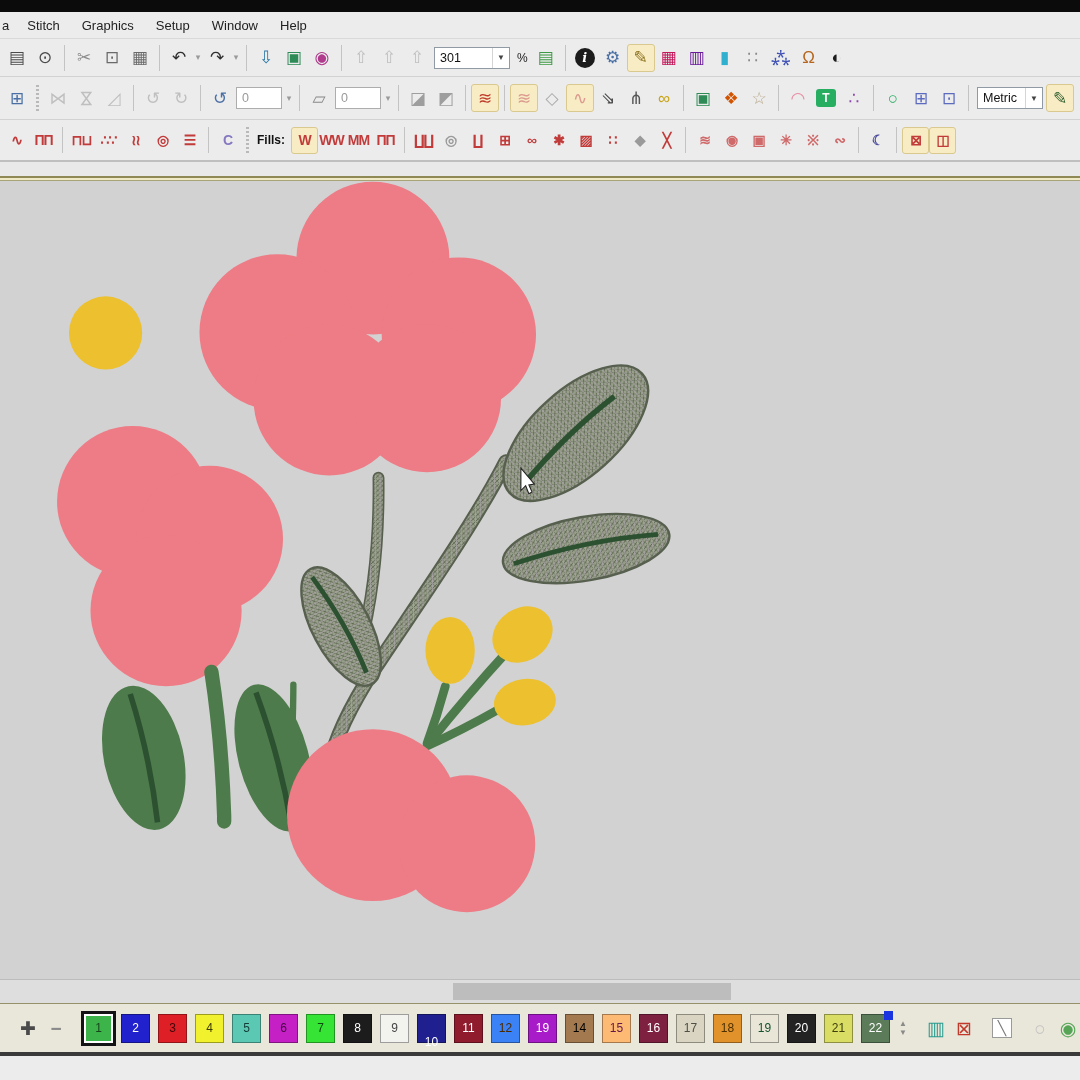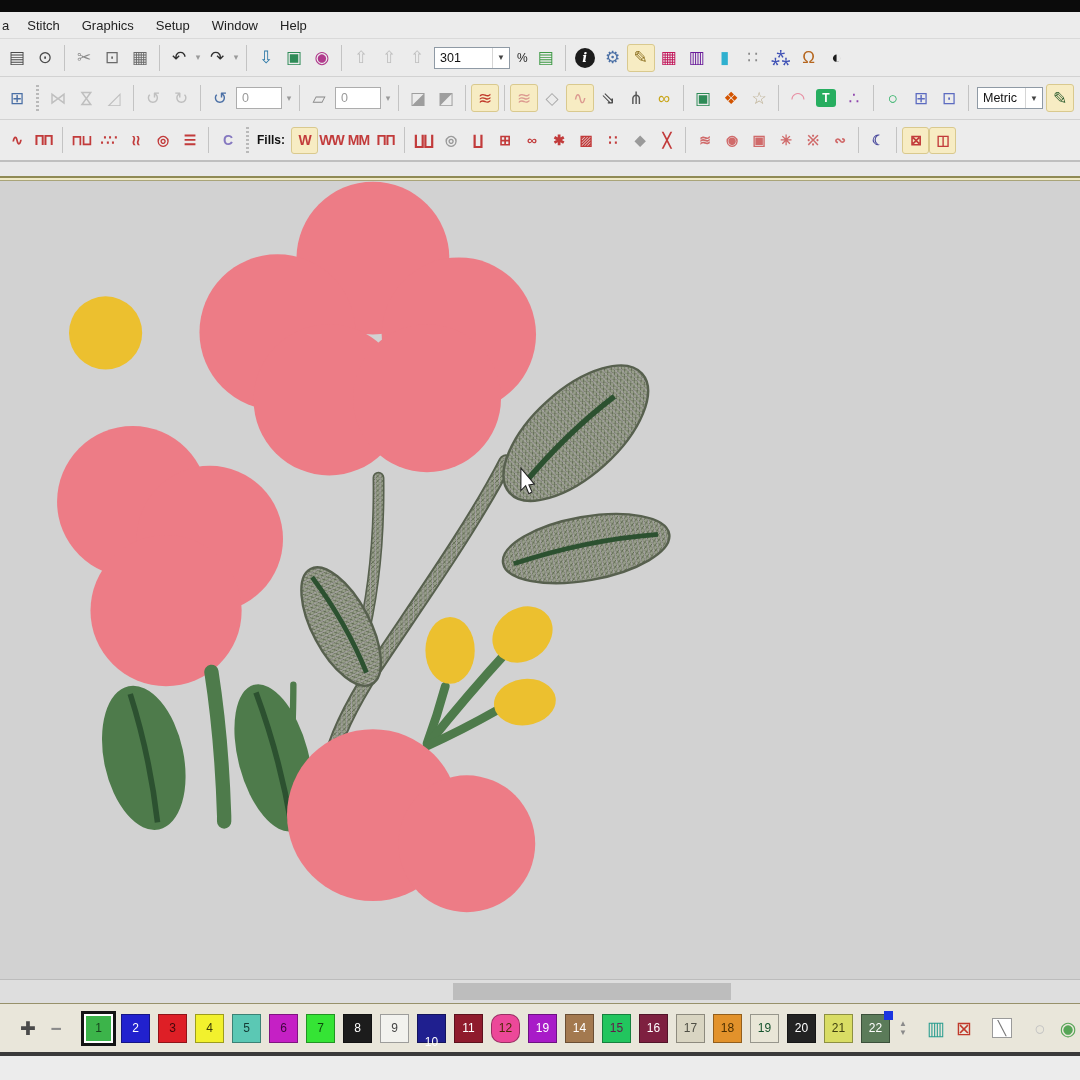--- a/index.html
+++ b/index.html
@@ -511,30 +511,30 @@
       </div>
       <div class="swatch" data-interactable="true" style="background: rgb(242, 242, 238);">
         <span data-interactable="false" style="color: rgb(68, 68, 68);">9</span>
       </div>
       <div class="swatch" data-interactable="true" style="background: rgb(31, 31, 143);">
         <span data-interactable="false" style="color: rgb(255, 255, 255); margin-top: 28px;">10</span>
       </div>
       <div class="swatch" data-interactable="true" style="background: rgb(143, 27, 44);">
         <span data-interactable="false" style="color: rgb(255, 255, 255);">11</span>
       </div>
-      <div class="swatch" data-interactable="true" style="background: #ec4899; border-radius: 10px;">
+      <div class="swatch" data-interactable="true" style="background: #3b82f6;">
         <span data-interactable="false" style="color: rgb(76, 42, 0);">12</span>
       </div>
       <div class="swatch" data-interactable="true" style="background: rgb(168, 27, 200);">
         <span data-interactable="false" style="color: rgb(255, 255, 255);">19</span>
       </div>
       <div class="swatch" data-interactable="true" style="background: rgb(163, 121, 79);">
-        <span data-interactable="false" style="color: #ffffff; text-align: right;">14</span>
-      </div>
-      <div class="swatch" data-interactable="true" style="background: #22c55e;">
+        <span data-interactable="false" style="color: #000000; text-align: right;">14</span>
+      </div>
+      <div class="swatch" data-interactable="true" style="background: #fdba74;">
         <span data-interactable="false" style="color: rgb(99, 24, 74);">15</span>
       </div>
       <div class="swatch" data-interactable="true" style="background: rgb(126, 32, 64);">
         <span data-interactable="false" style="color: rgb(255, 255, 255);">16</span>
       </div>
       <div class="swatch" data-interactable="true" style="background: rgb(217, 213, 194);">
         <span data-interactable="false" style="color: rgb(79, 79, 69);">17</span>
       </div>
       <div class="swatch" data-interactable="true" style="background: rgb(226, 146, 43);">
         <span data-interactable="false" style="color: rgb(76, 47, 0);">18</span>

